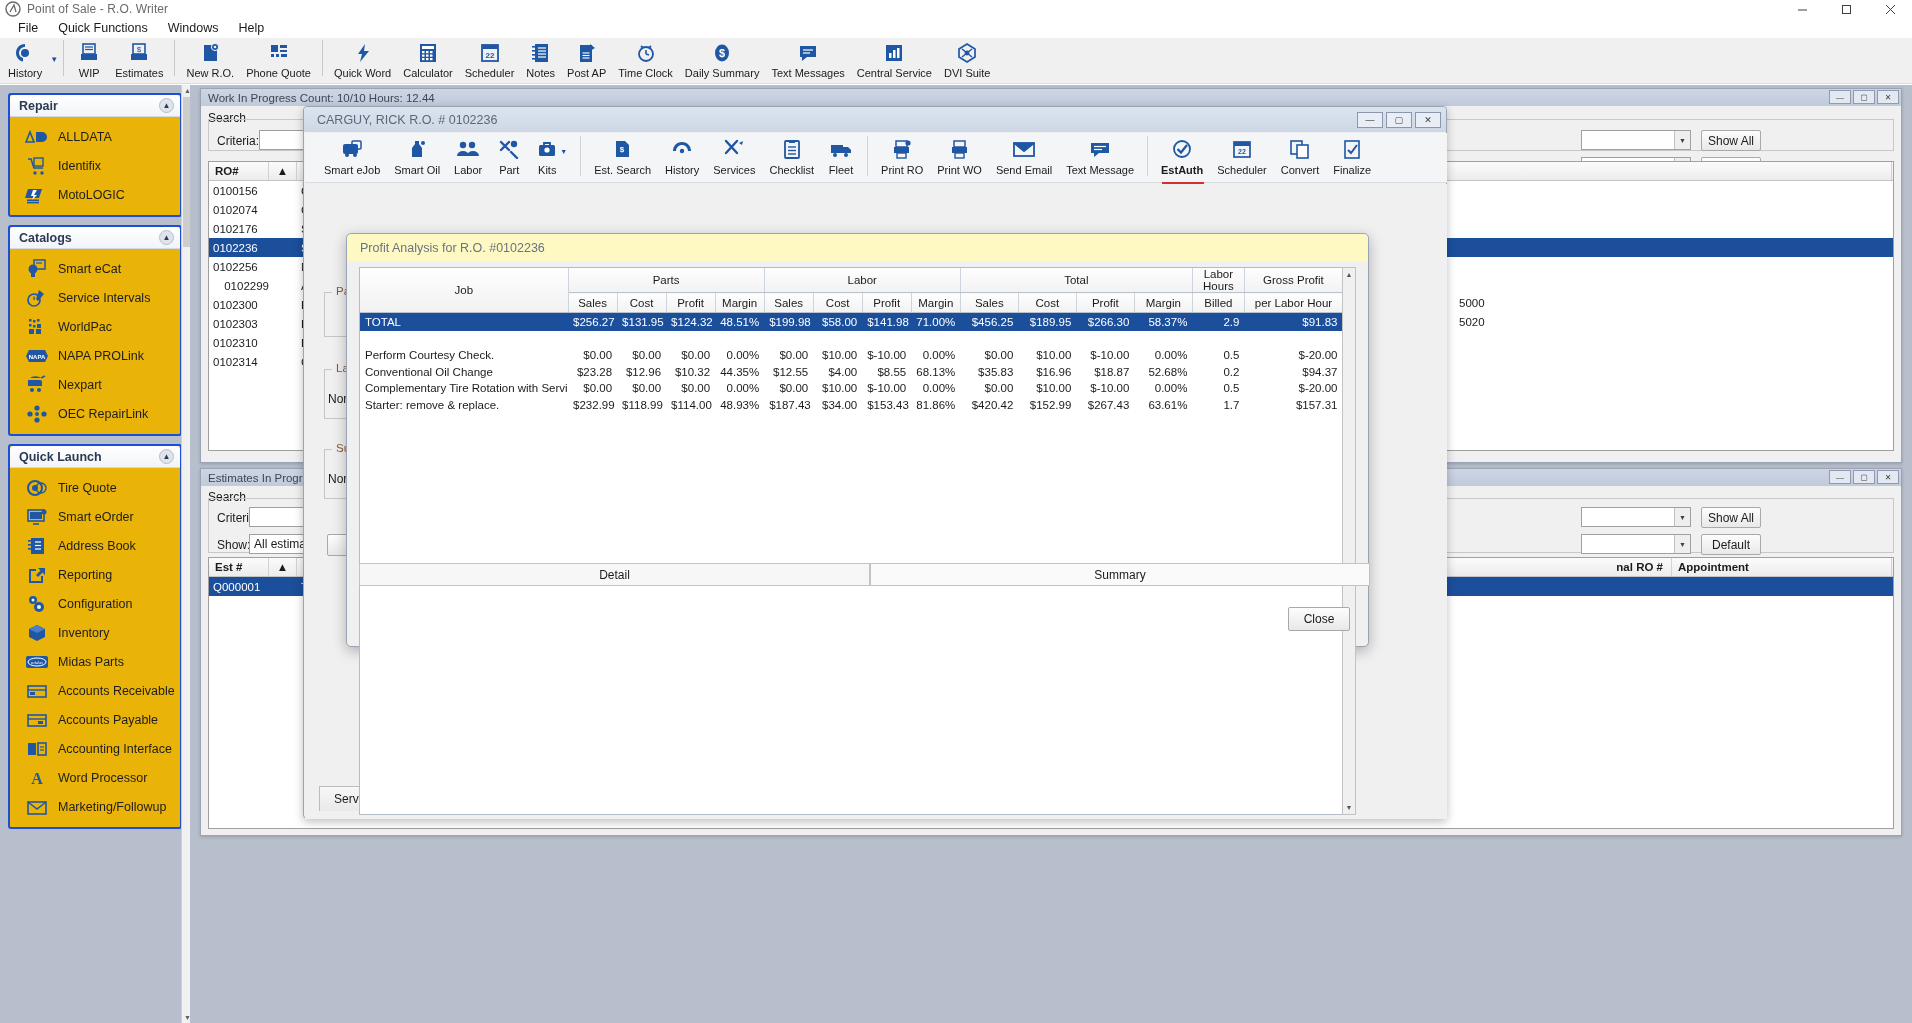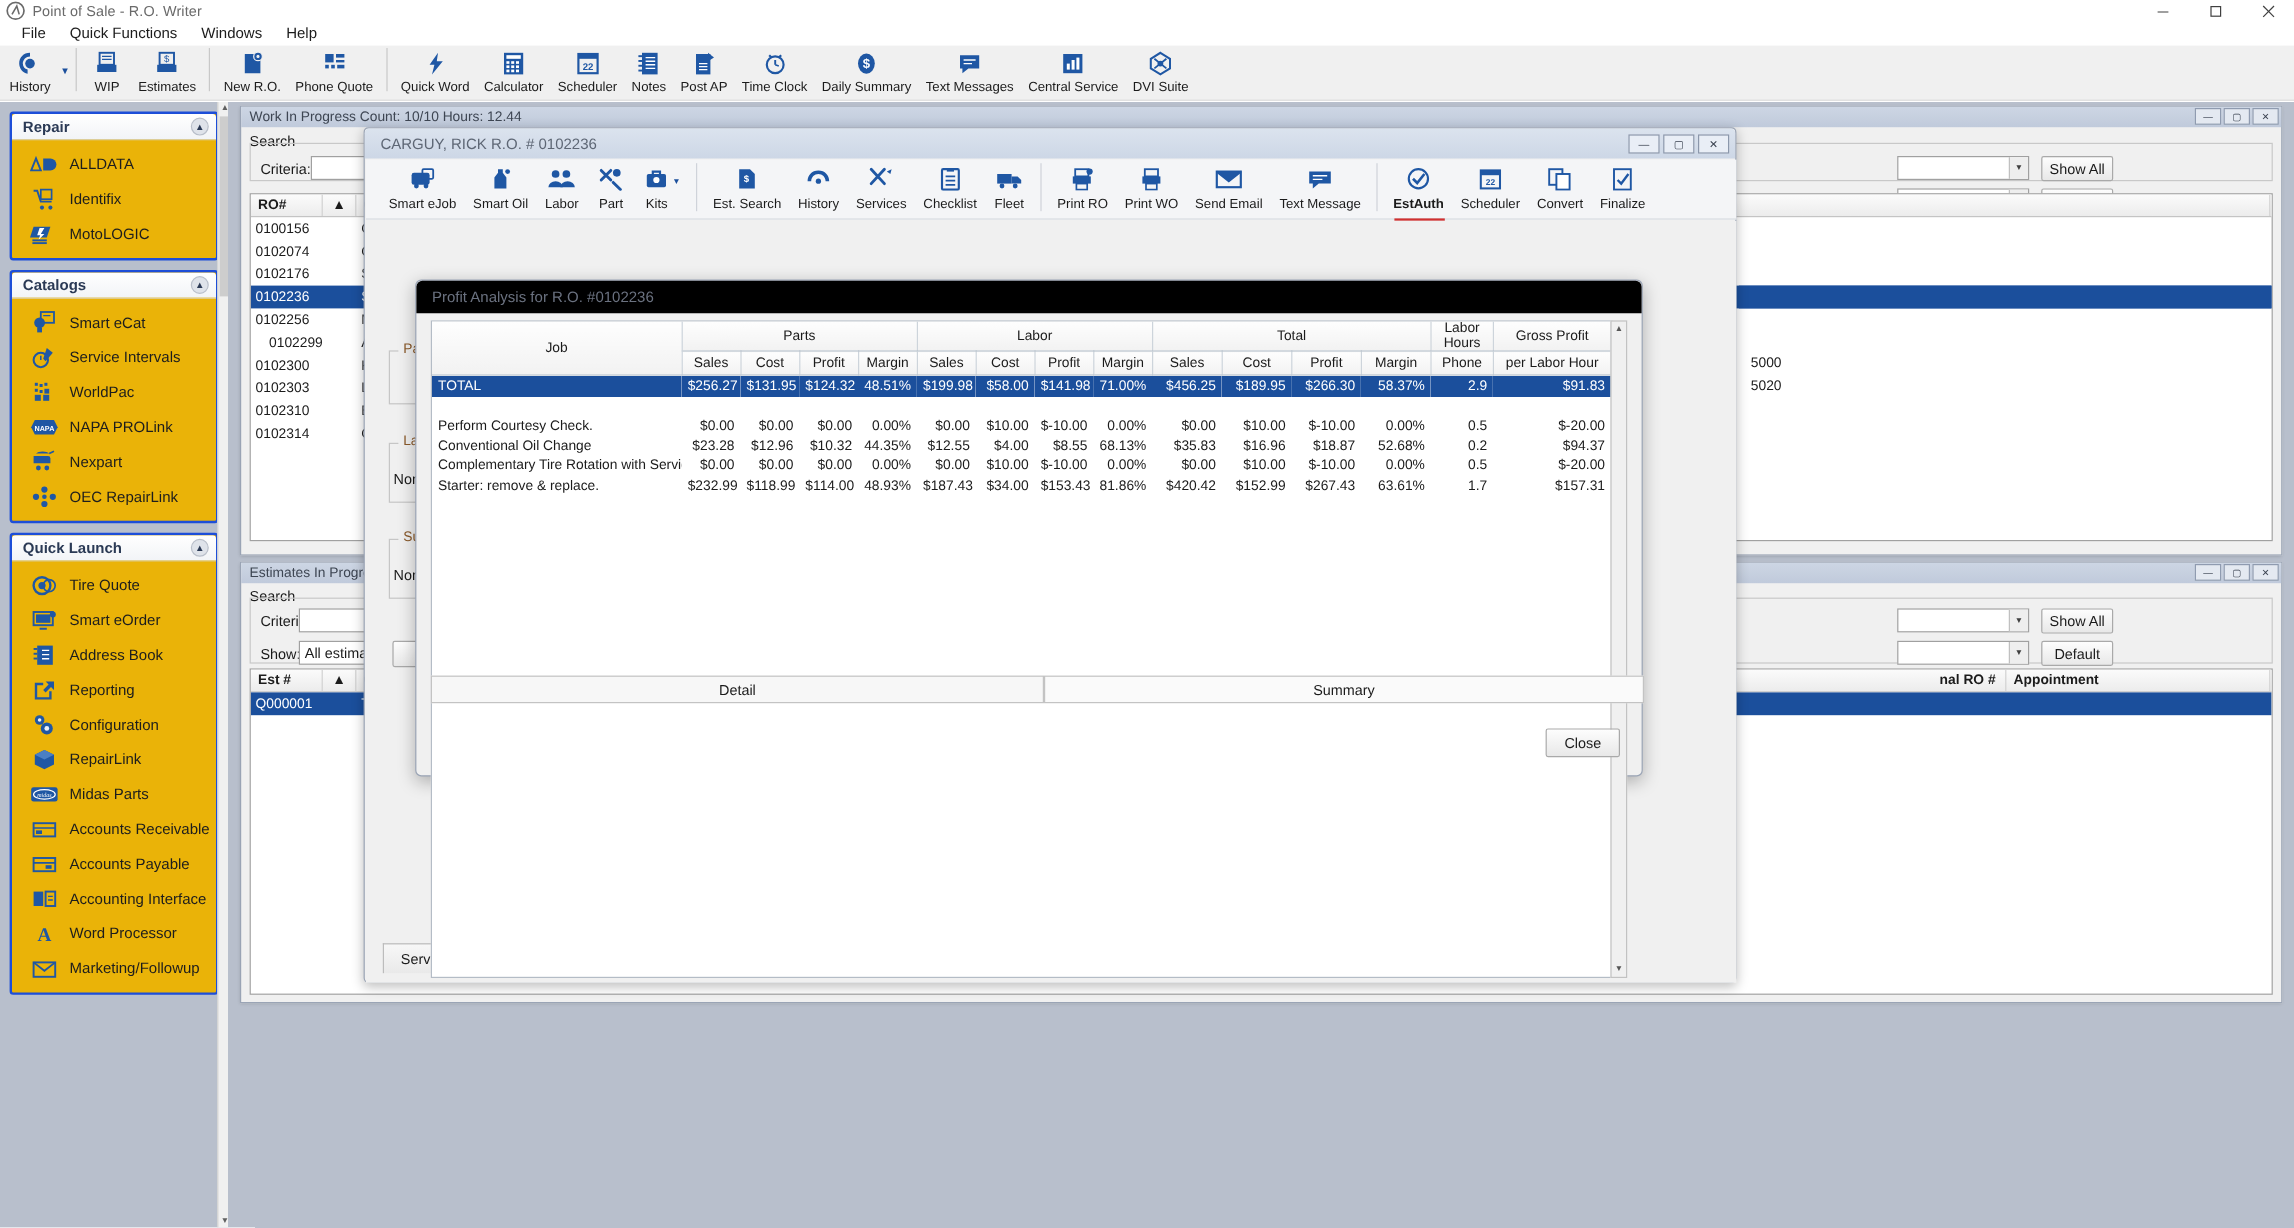--- a/index.html
+++ b/index.html
@@ -178,21 +178,21 @@
   .ro-tab.active { background:#ffffff; }
 
   
   .pa {
     position:absolute; left:346px; top:233px; width:1023px; height:414px;
     background:#f0f0f0; border:1px solid #9aa4b5; border-radius:5px;
     box-shadow: 0 4px 14px rgba(0,0,0,.28);
   }
   .pa-title {
     height:27px; display:flex; align-items:center; padding-left:13px;
-    font-size:12.5px; color:#6b7280; background:#000000; border-radius:5px 5px 0 0;
+    font-size:12.5px; color:#6b7280; background:#fef9c3; border-radius:5px 5px 0 0;
   }
   .pa-table-wrap {
     position:absolute; left:12px; top:33px; width:985px; height:548px;
     background:#ffffff; border:1px solid #b4bcc6;
   }
   .pa-scroll {
     position:absolute; right:12px; top:33px; width:14px; height:548px;
     background:#f0f0f0; border:1px solid #c2c2c2;
   }
   .pa-sarrow { position:absolute; left:0; width:12px; height:13px; display:flex; align-items:center; justify-content:center; font-size:7px; color:#555; }
@@ -665,21 +665,21 @@
           </span>
           <span class="slb">Configuration</span>
         </div>
         <div class="srow">
           <span class="sic">
             <svg width="22" height="20" viewBox="0 0 22 20">
                 <path d="M11 2 L19 6 V14 L11 18 L3 14 V6 Z" fill="#1f57a4"></path>
                 <path d="M11 2 L19 6 L11 10 L3 6 Z" fill="#4a7fc4"></path>
               </svg>
           </span>
-          <span class="slb">RepairLink</span>
+          <span class="slb">Inventory</span>
         </div>
         <div class="srow">
           <span class="sic">
             <svg width="24" height="14" viewBox="0 0 24 14">
                 <rect x="1" y="1" width="22" height="12" rx="2" fill="#1f57a4"></rect>
                 <ellipse cx="12" cy="7" rx="9" ry="4" fill="none" stroke="#ffffff" stroke-width="1"></ellipse>
                 <text x="12" y="9" font-size="5" fill="#ffffff" text-anchor="middle" font-family="Liberation Serif" font-style="italic">midas</text>
               </svg>
           </span>
           <span class="slb">Midas Parts</span>
@@ -1166,21 +1166,21 @@
             <th>Profit</th>
             <th>Margin</th>
             <th>Sales</th>
             <th>Cost</th>
             <th>Profit</th>
             <th>Margin</th>
             <th>Sales</th>
             <th>Cost</th>
             <th>Profit</th>
             <th>Margin</th>
-            <th>Phone</th>
+            <th>Billed</th>
             <th>per Labor Hour</th>
           </tr>
         </thead>
         <tbody>
           <tr class="total-row">
             <td class="job">TOTAL</td>
             <td class="num">$256.27</td>
             <td class="num">$131.95</td>
             <td class="num">$124.32</td>
             <td class="num">48.51%</td>

